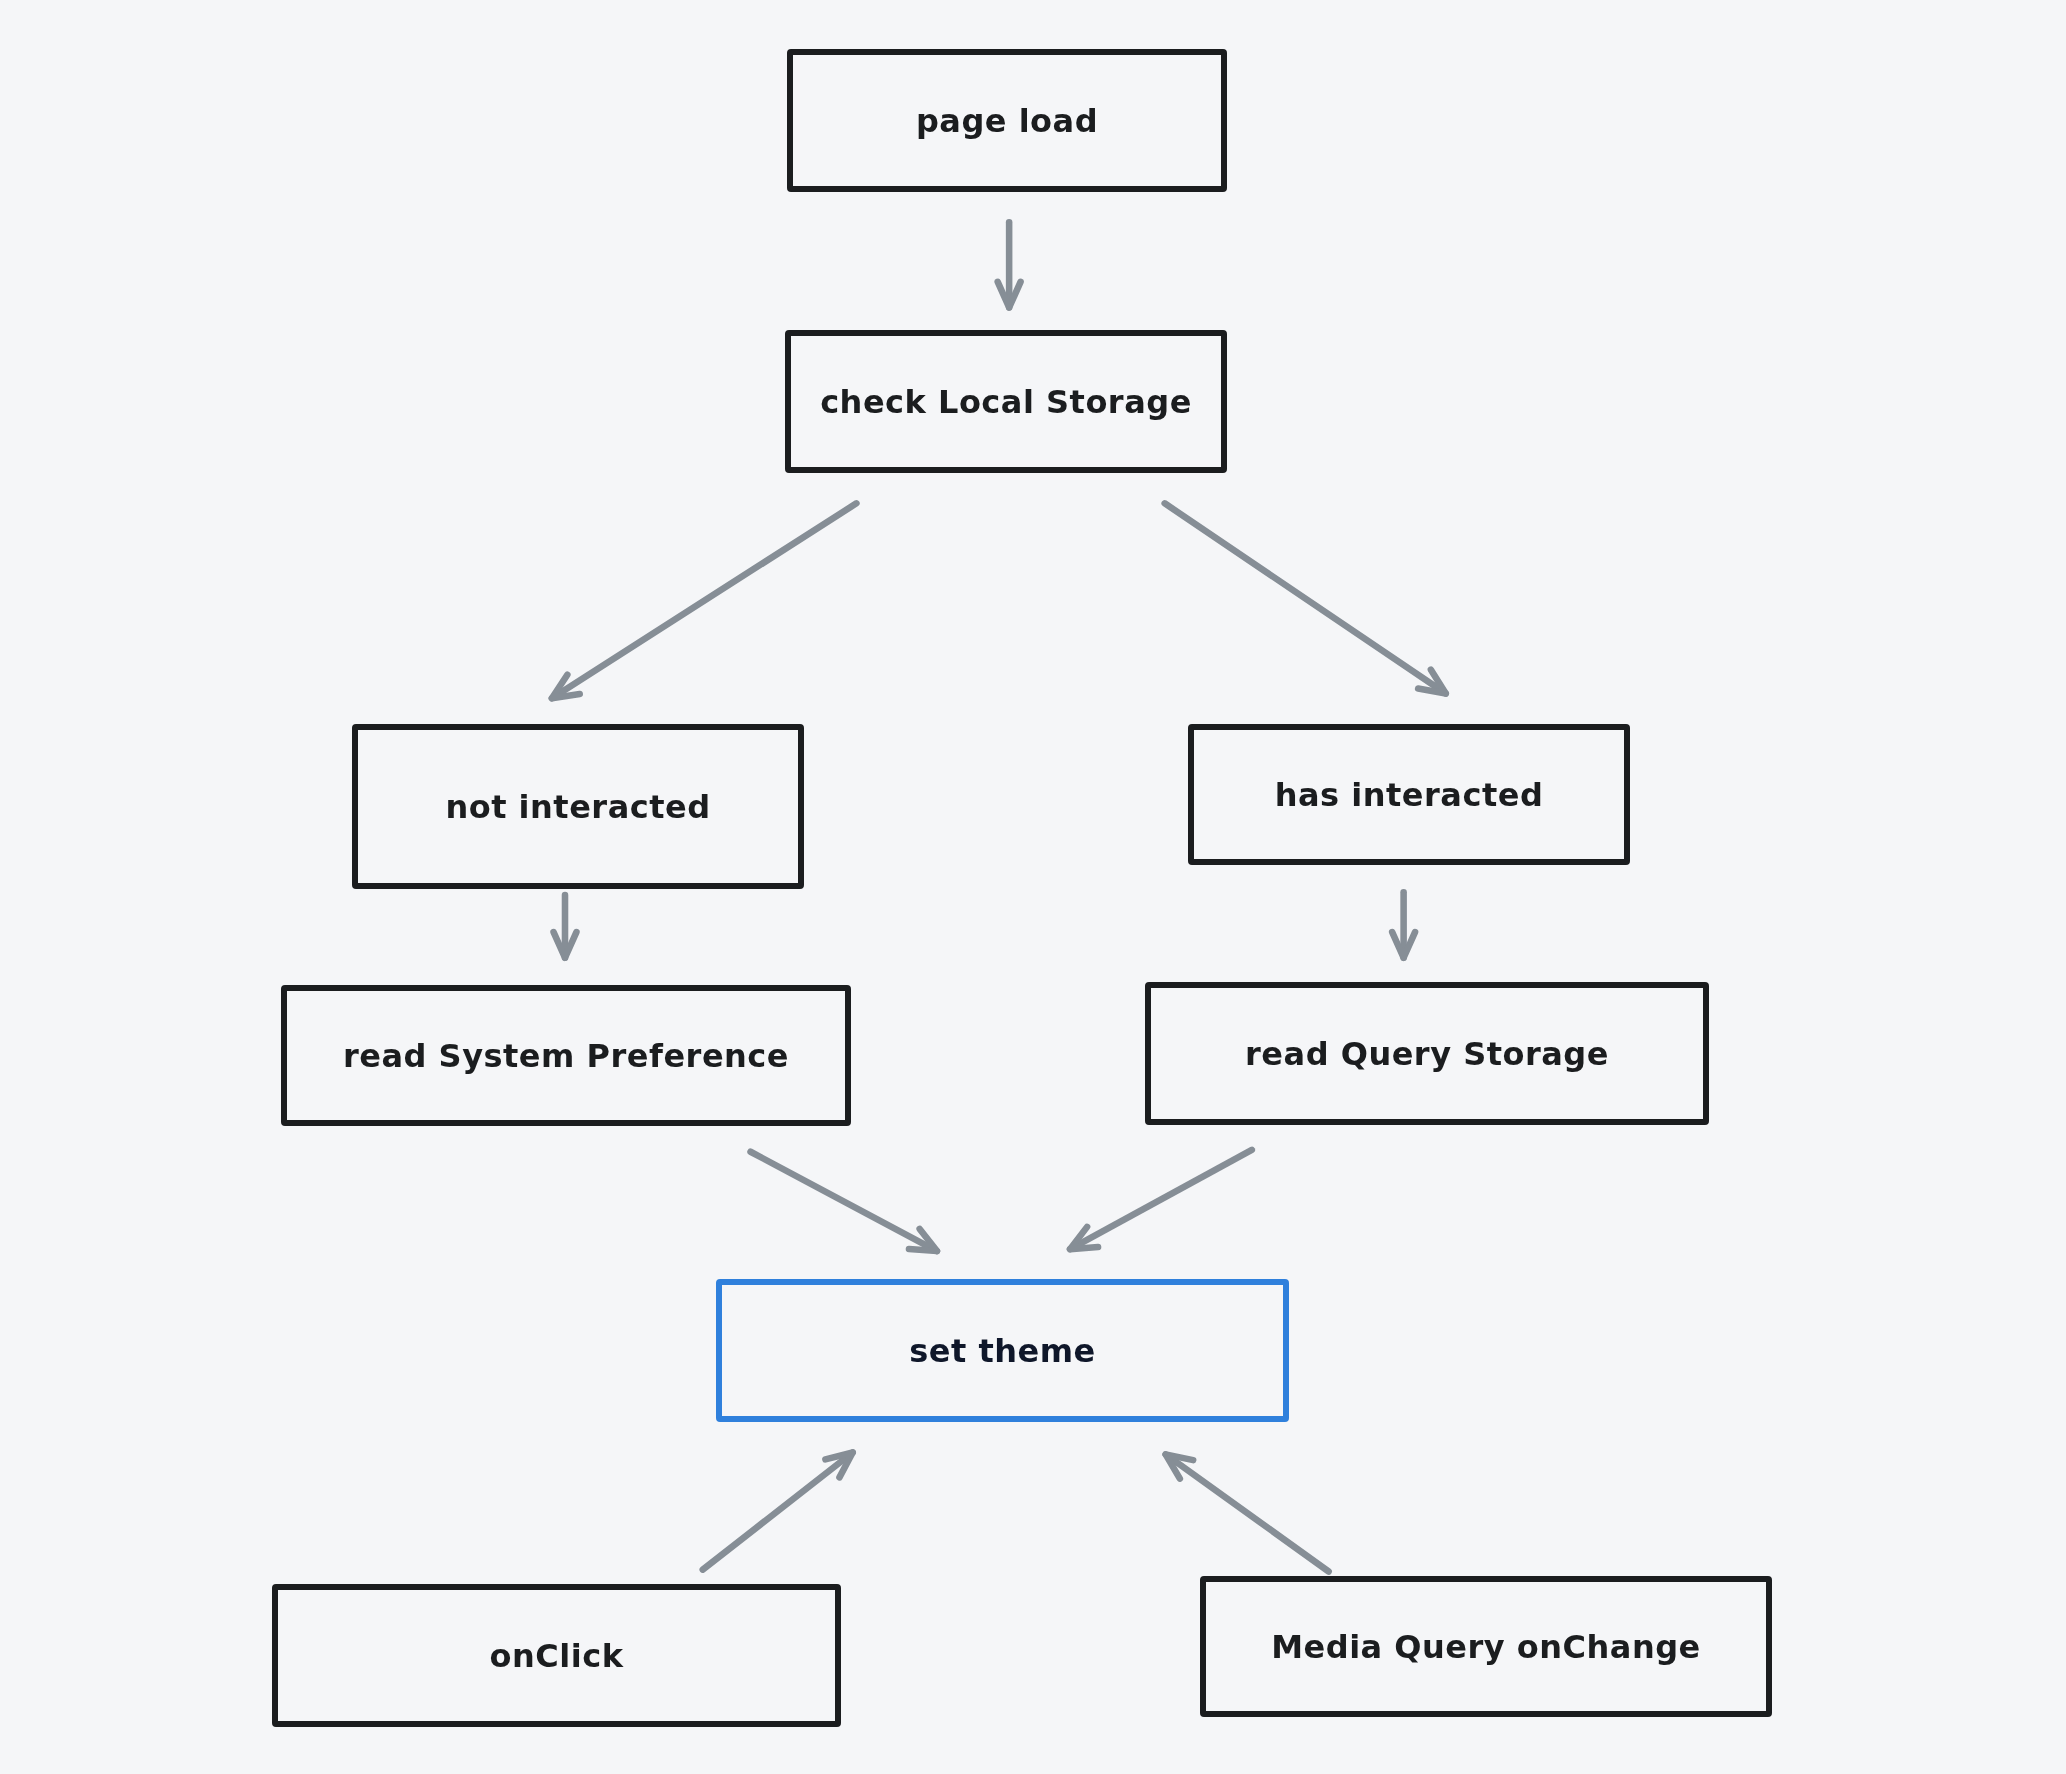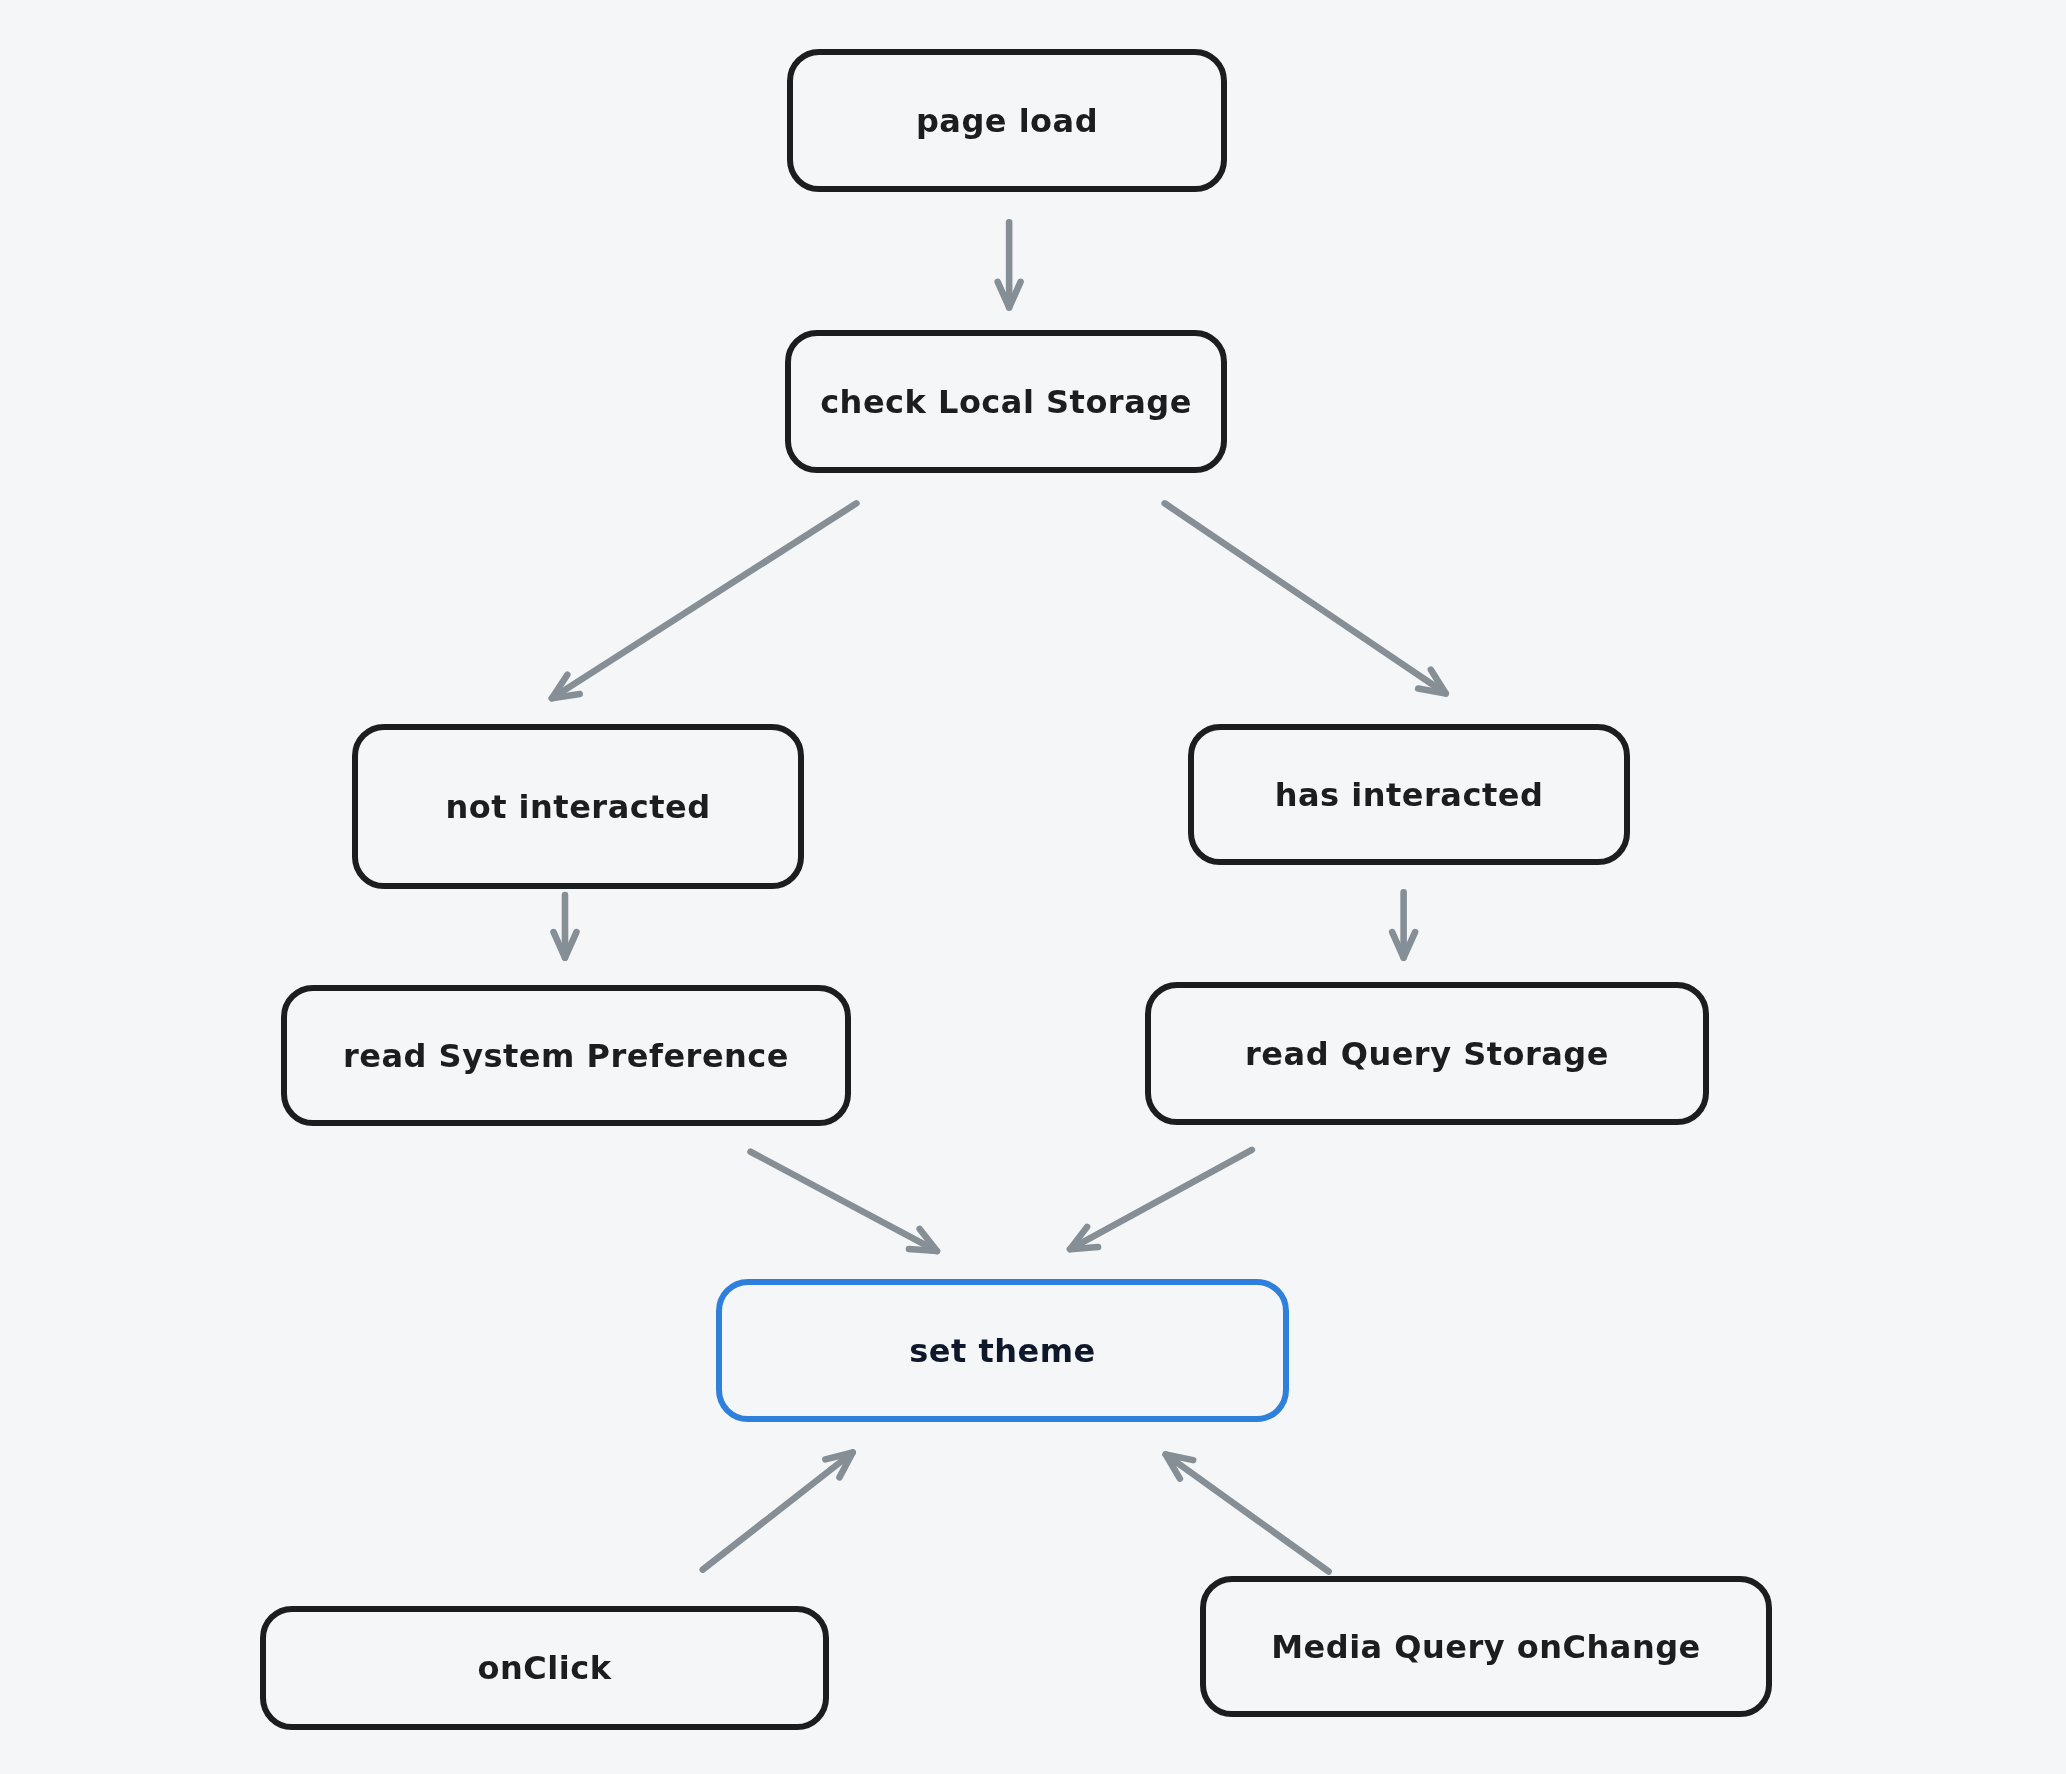--- a/index.html
+++ b/index.html
@@ -27,21 +27,21 @@
     stroke: #868e96;
     stroke-width: 7;
     stroke-linecap: round;
     stroke-linejoin: round;
     fill: none;
   }
   .node {
     position: absolute;
     box-sizing: border-box;
     border: 6.6px solid #1b1d1f;
-    border-radius: 32px;
+    border-radius: 4px;
     background: transparent;
     display: flex;
     align-items: center;
     justify-content: center;
     color: #1b1d1f;
     font-size: 32px;
     font-weight: 700;
     letter-spacing: 0.5px;
     text-align: center;
   }
@@ -49,21 +49,21 @@
     border-color: #2f80dc;
     color: #0f172a;
   }
   #n-page-load              { left: 787px;  top: 49px;   width: 440px; height: 143px; }
   #n-check-local-storage    { left: 785px;  top: 330px;  width: 442px; height: 143px; }
   #n-not-interacted         { left: 352px;  top: 724px;  width: 452px; height: 165px; }
   #n-has-interacted         { left: 1178px; top: 724px;  width: 442px; height: 141px; margin-left: 10px; }
   #n-read-system-preference { left: 281px;  top: 985px; width: 570px; height: 141px; }
   #n-read-local-storage     { left: 1145px; top: 982px; width: 564px; height: 143px; }
   #n-set-theme              { left: 716px;  top: 1279px; width: 573px; height: 143px; }
-  #n-onclick                { left: 260px;  top: 1584px; width: 569px; height: 124px; margin-top: 22px; }
+  #n-onclick                { left: 272px;  top: 1584px; width: 569px; height: 143px; }
   #n-media-query-onchange   { left: 1200px; top: 1576px; width: 572px; height: 141px; }
 </style>
 </head>
 <body>
 
 <div class="canvas">
 
   <svg class="edges" viewBox="0 0 2206 1894" xmlns="http://www.w3.org/2000/svg">
 
     <g>

